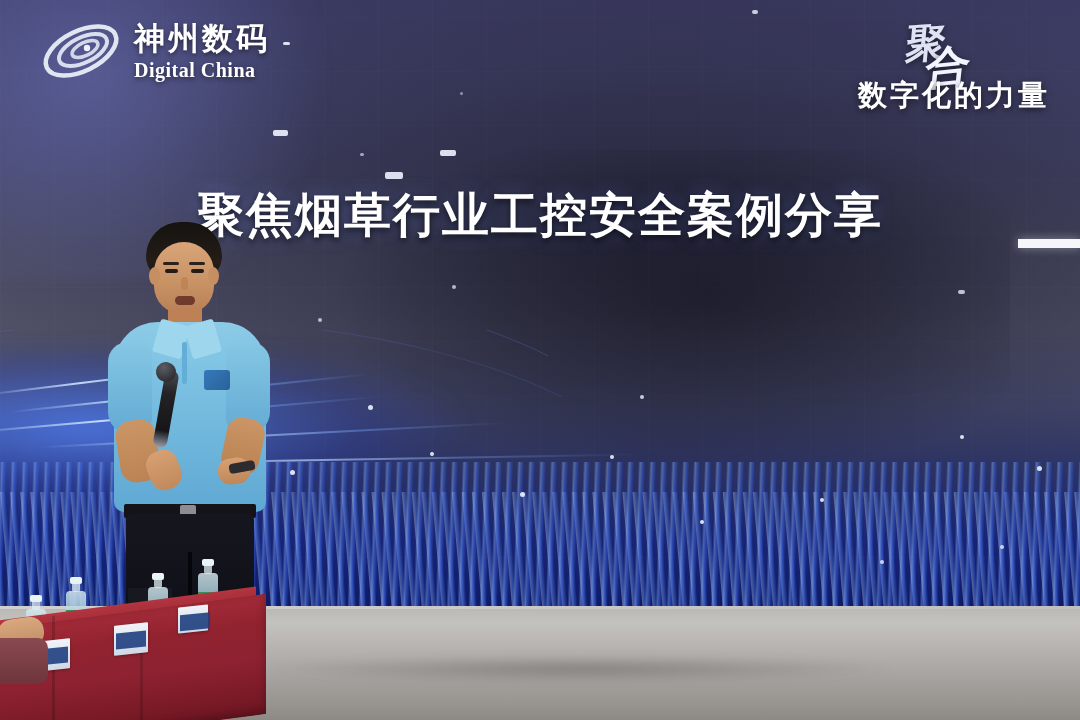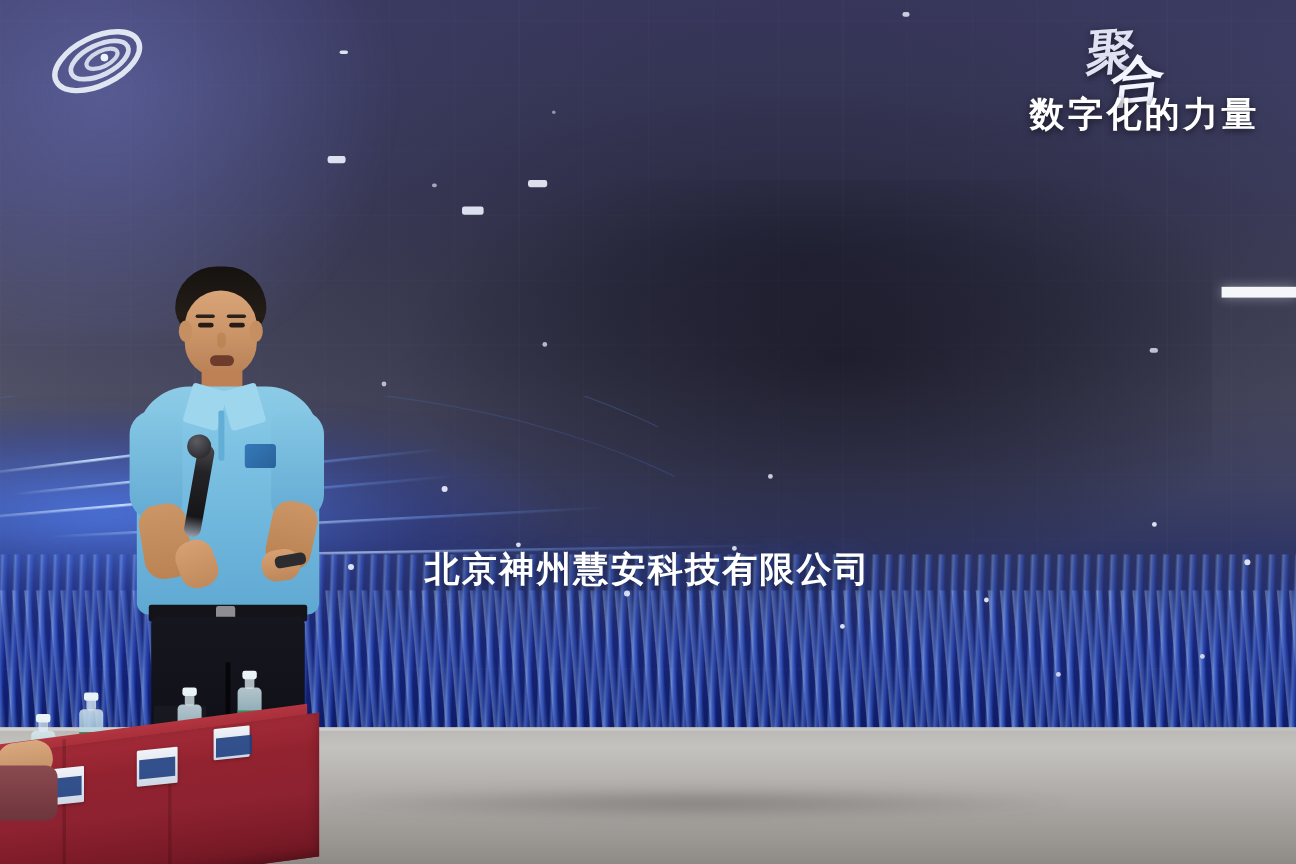--- a/index.html
+++ b/index.html
@@ -294,29 +294,33 @@
 
   <div class="logo-left">
     <svg class="dc-mark" viewBox="0 0 86 66">
       <g fill="none" stroke="#e8edf8" stroke-linecap="round">
         <ellipse cx="43" cy="33" rx="38" ry="20" transform="rotate(-26 43 33)" stroke-width="4.5" opacity=".95"></ellipse>
         <ellipse cx="45" cy="32" rx="26" ry="12.5" transform="rotate(-26 45 32)" stroke-width="4" opacity=".9"></ellipse>
         <ellipse cx="47" cy="31" rx="14" ry="6.5" transform="rotate(-26 47 31)" stroke-width="3.5" opacity=".85"></ellipse>
       </g>
       <circle cx="49" cy="30" r="3.2" fill="#eef2fb"></circle>
     </svg>
+    <div class="dc-text">
+      <div class="dc-cn">神州数码</div>
+      <div class="dc-en">Digital China</div>
+    </div>
   </div>
 
   <div class="logo-right">
     <div class="ju-he">聚</div>
     <div class="ju-he2">合</div>
     <div class="power-line">数字化的力量</div>
   </div>
 
-  <div class="slide-company">北京神州慧安科技有限公司</div>
+  <div class="slide-title">聚焦烟草行业工控安全案例分享</div>
 
   <div class="floor">
     <div class="floor-seam"></div>
     <div class="floor-shadow"></div>
   </div>
 
   <div class="presenter">
     <div class="p-hair"></div>
     <div class="p-face"></div>
     <div class="p-ear-l"></div>

